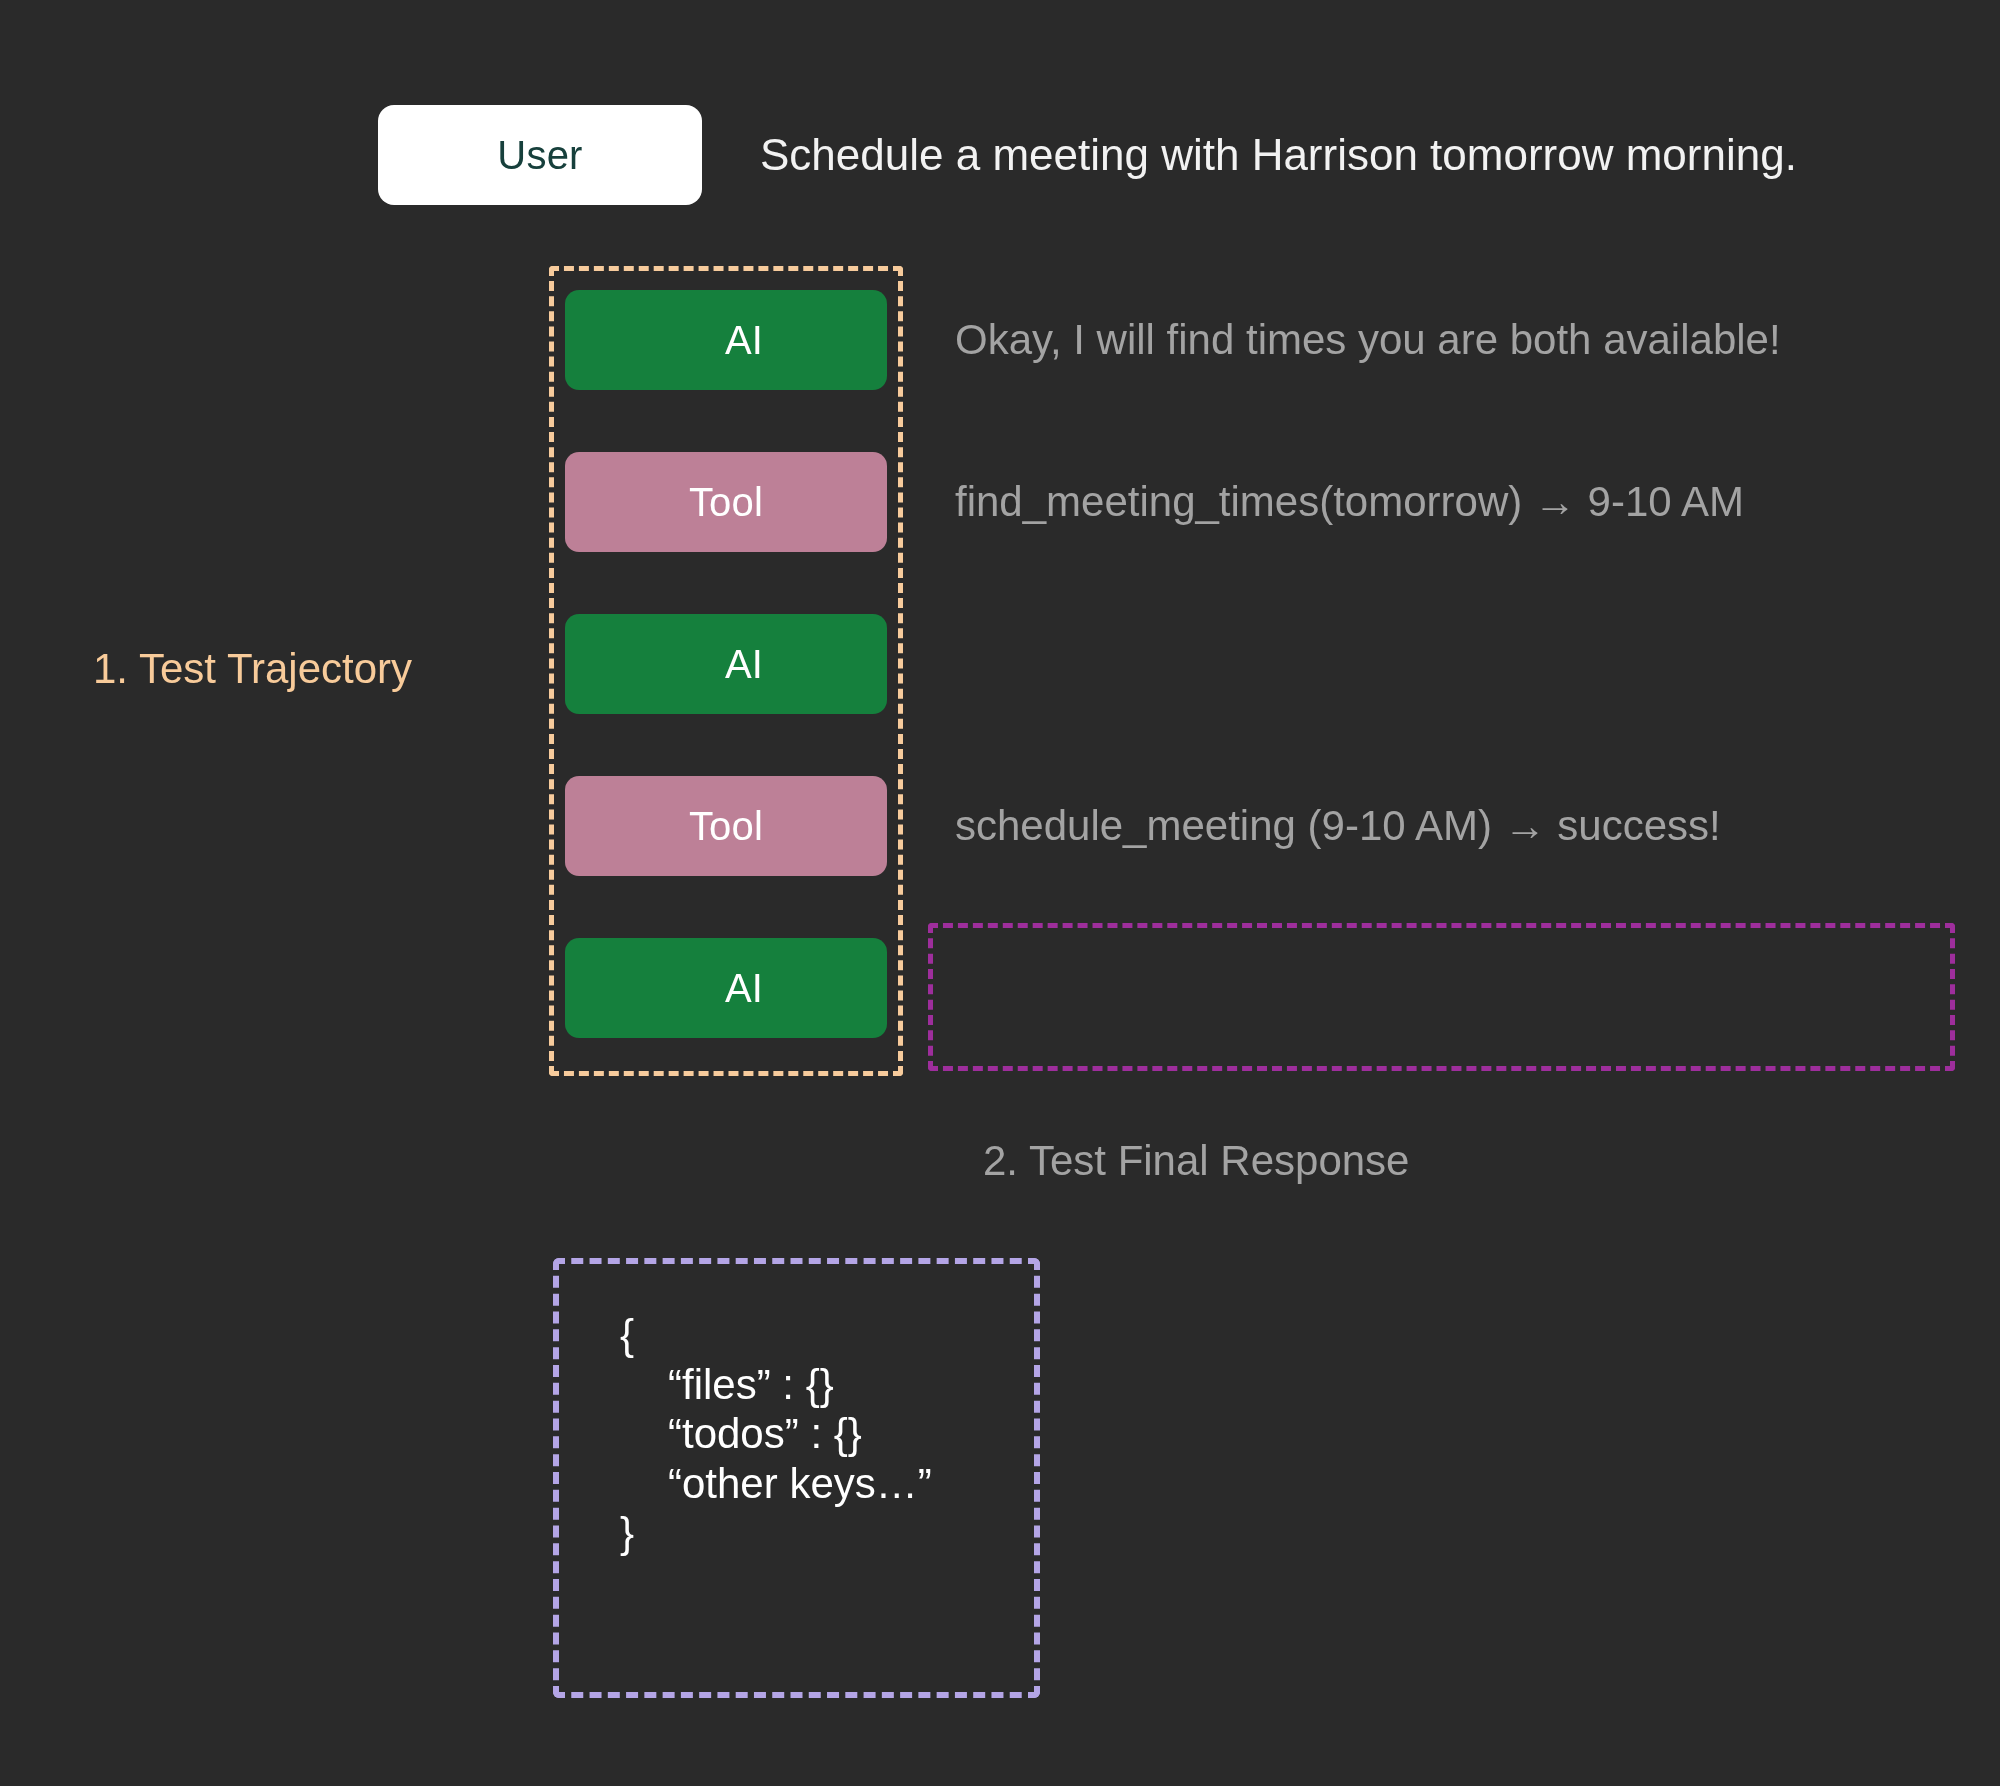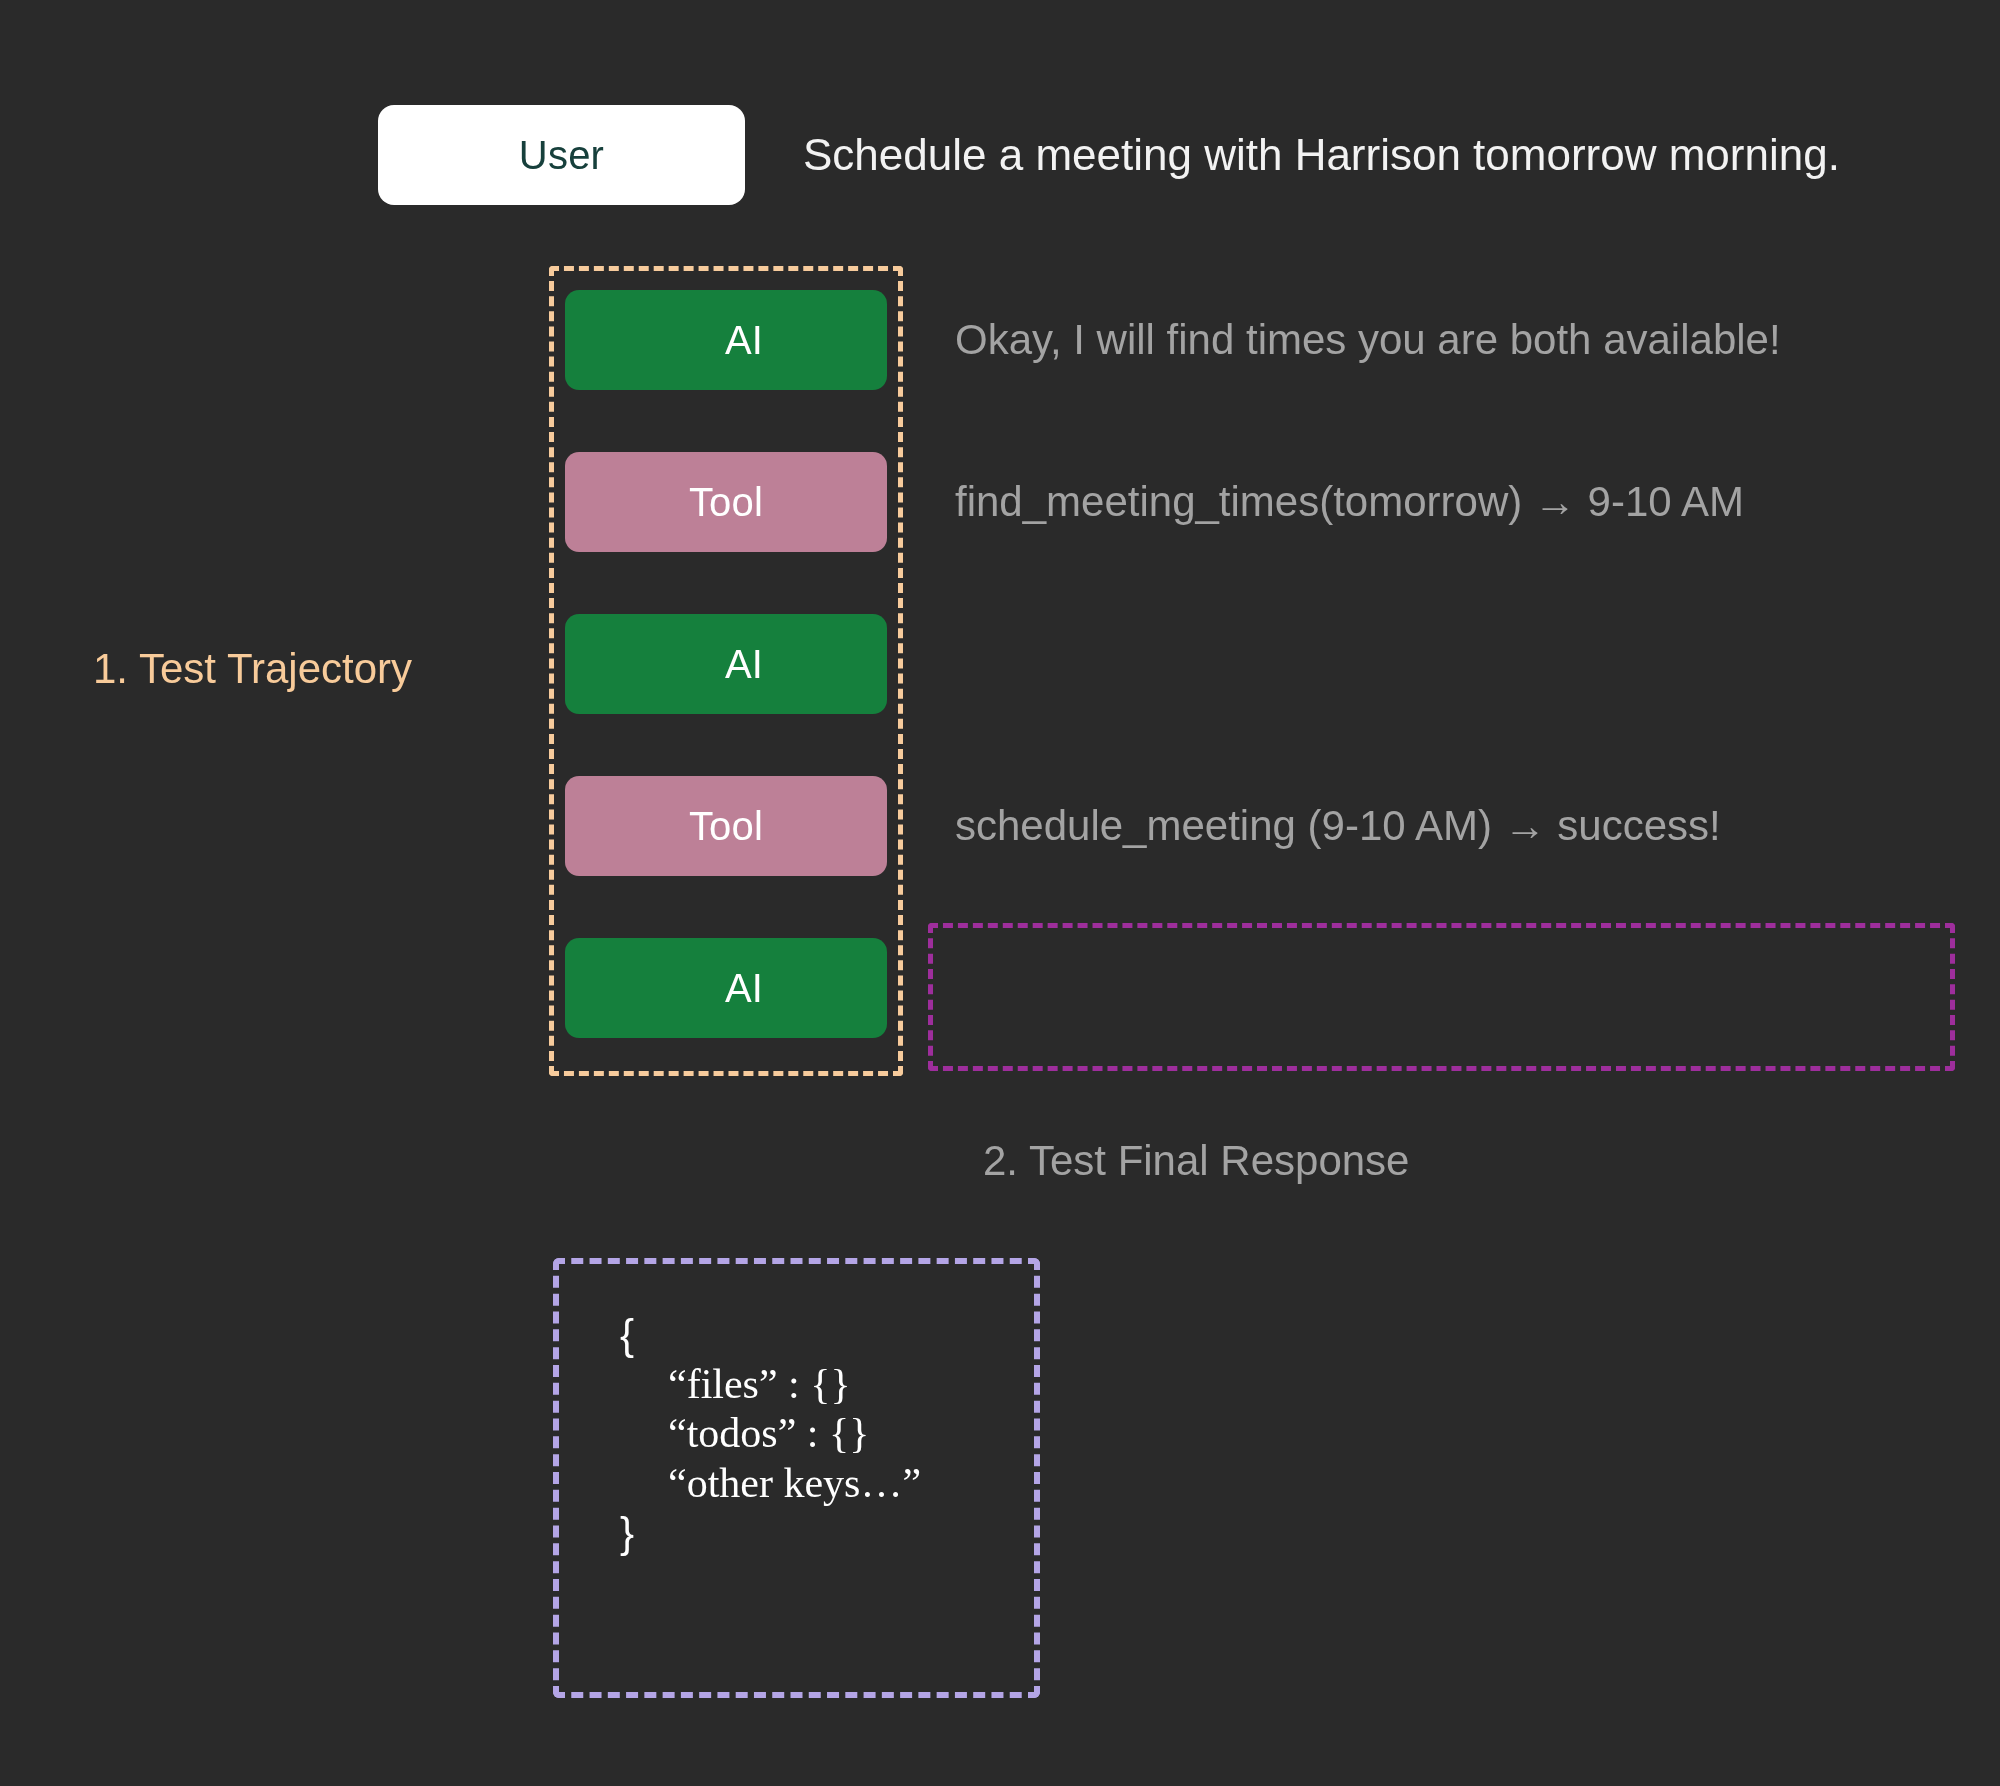--- a/index.html
+++ b/index.html
@@ -31,21 +31,21 @@
 
   
   .user-row {
     position: absolute;
     left: 378px;
     top: 105px;
     display: flex;
     align-items: center;
   }
   .user-pill {
-    width: 367px;
+    width: 324px;
     height: 100px;
     background: #ffffff;
     color: #17403c;
     border-radius: 16px;
   }
   .user-text {
     margin-left: 58px;
     color: #f2f2f2;
     font-size: 44px;
     white-space: nowrap;
@@ -141,21 +141,21 @@
   }
   .state-json {
     position: absolute;
     left: 620px;
     top: 1310px;
     color: #ffffff;
     font-size: 42px;
     line-height: 1.18;
   }
   .state-json .ln { white-space: pre; }
-  .state-json .ind { padding-left: 48px; font-family: Liberation Serif, serif; }
+  .state-json .ind { padding-left: 48px; }
 </style>
 </head>
 <body>
 
 <div class="canvas">
 
   <div class="user-row">
     <div class="pill user-pill">User</div>
     <div class="user-text">Schedule a meeting with Harrison tomorrow morning.</div>
   </div>

